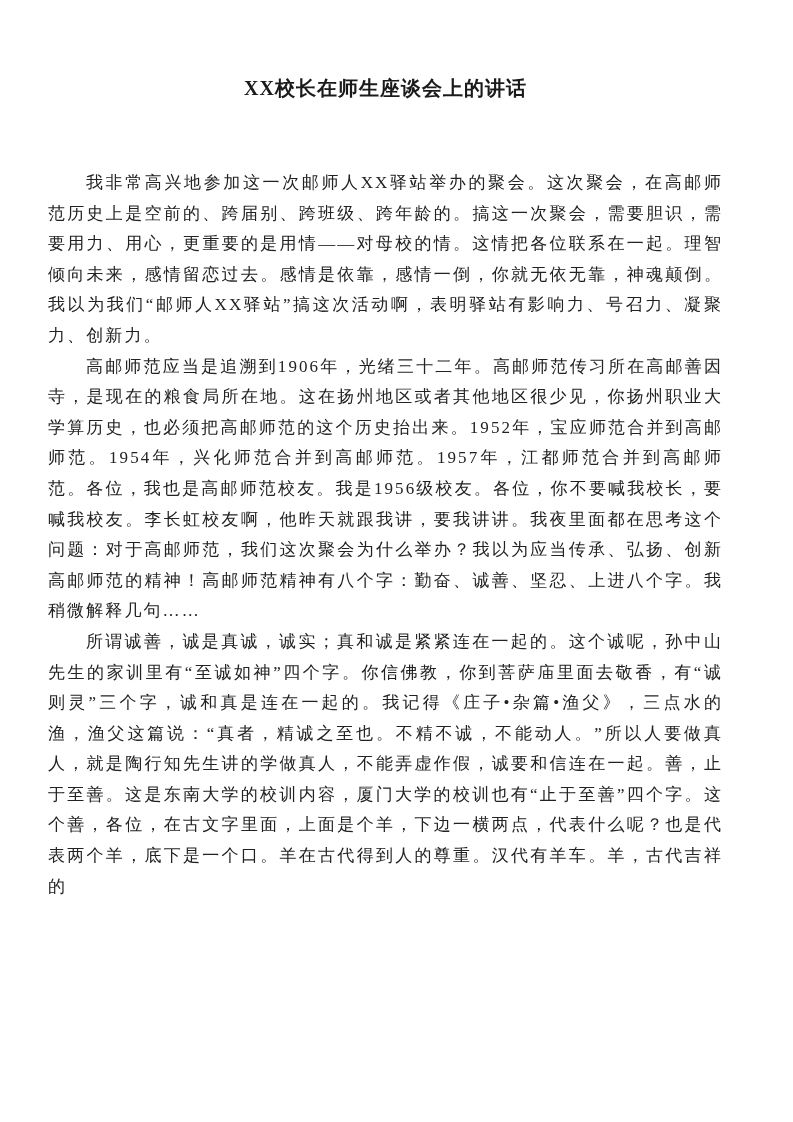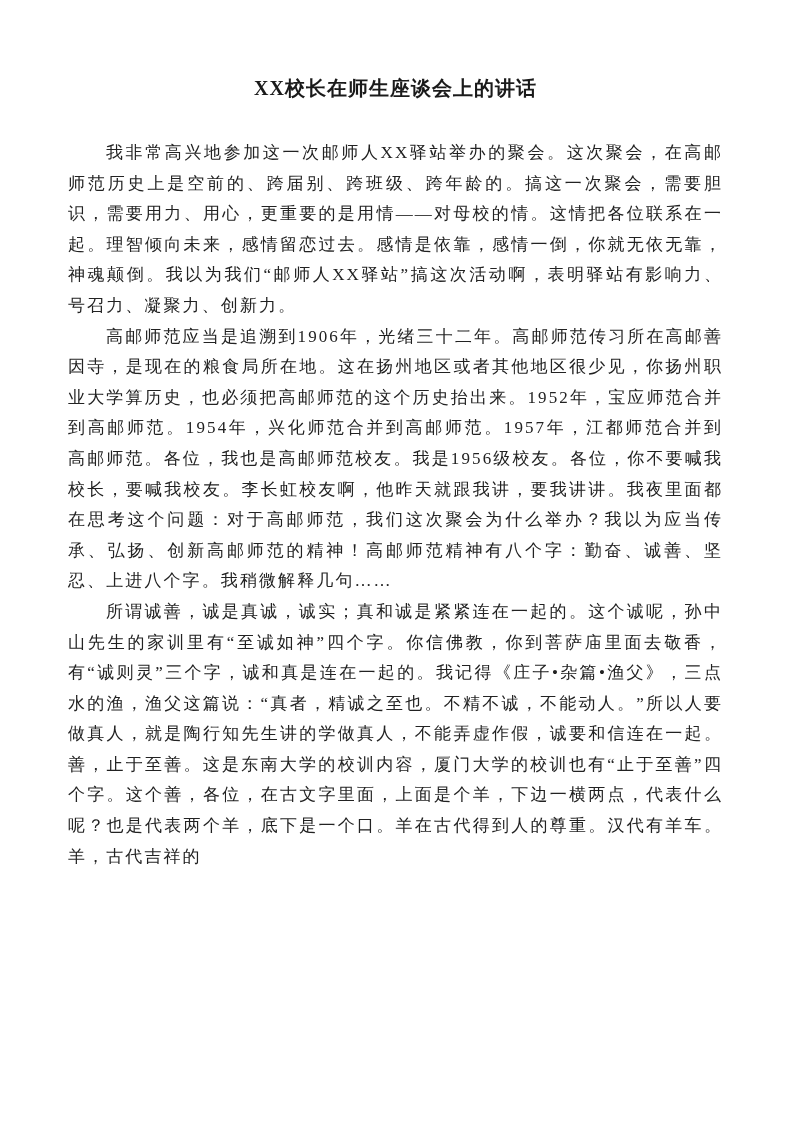--- a/index.html
+++ b/index.html
@@ -6,37 +6,37 @@
     margin: 0;
     padding: 0;
     background: #ffffff;
   }
   .page {
     position: relative;
     box-sizing: border-box;
     width: 793px;
     height: 976px;
     background: #ffffff;
-    padding: 74px 70px 0 68px;
+    padding: 74px 70px 0 48px;
     overflow: hidden;
     color: #1e1e1e;
     font-family: "Liberation Serif", "DejaVu Serif", serif;
   }
   .doc-title {
     margin: 0;
     text-align: center;
     font-size: 20px;
     font-weight: 600;
     letter-spacing: 1px;
     line-height: 28px;
     color: #1a1a1a;
     white-space: nowrap;
   }
   .doc-body {
-    margin-top: 36px;
+    margin-top: 66px;
     font-size: 17px;
     line-height: 30.6px;
     letter-spacing: 2.1px;
     text-align: justify;
     text-justify: inter-character;
     color: #222222;
   }
   .para {
     margin: 0;
     padding: 0;

